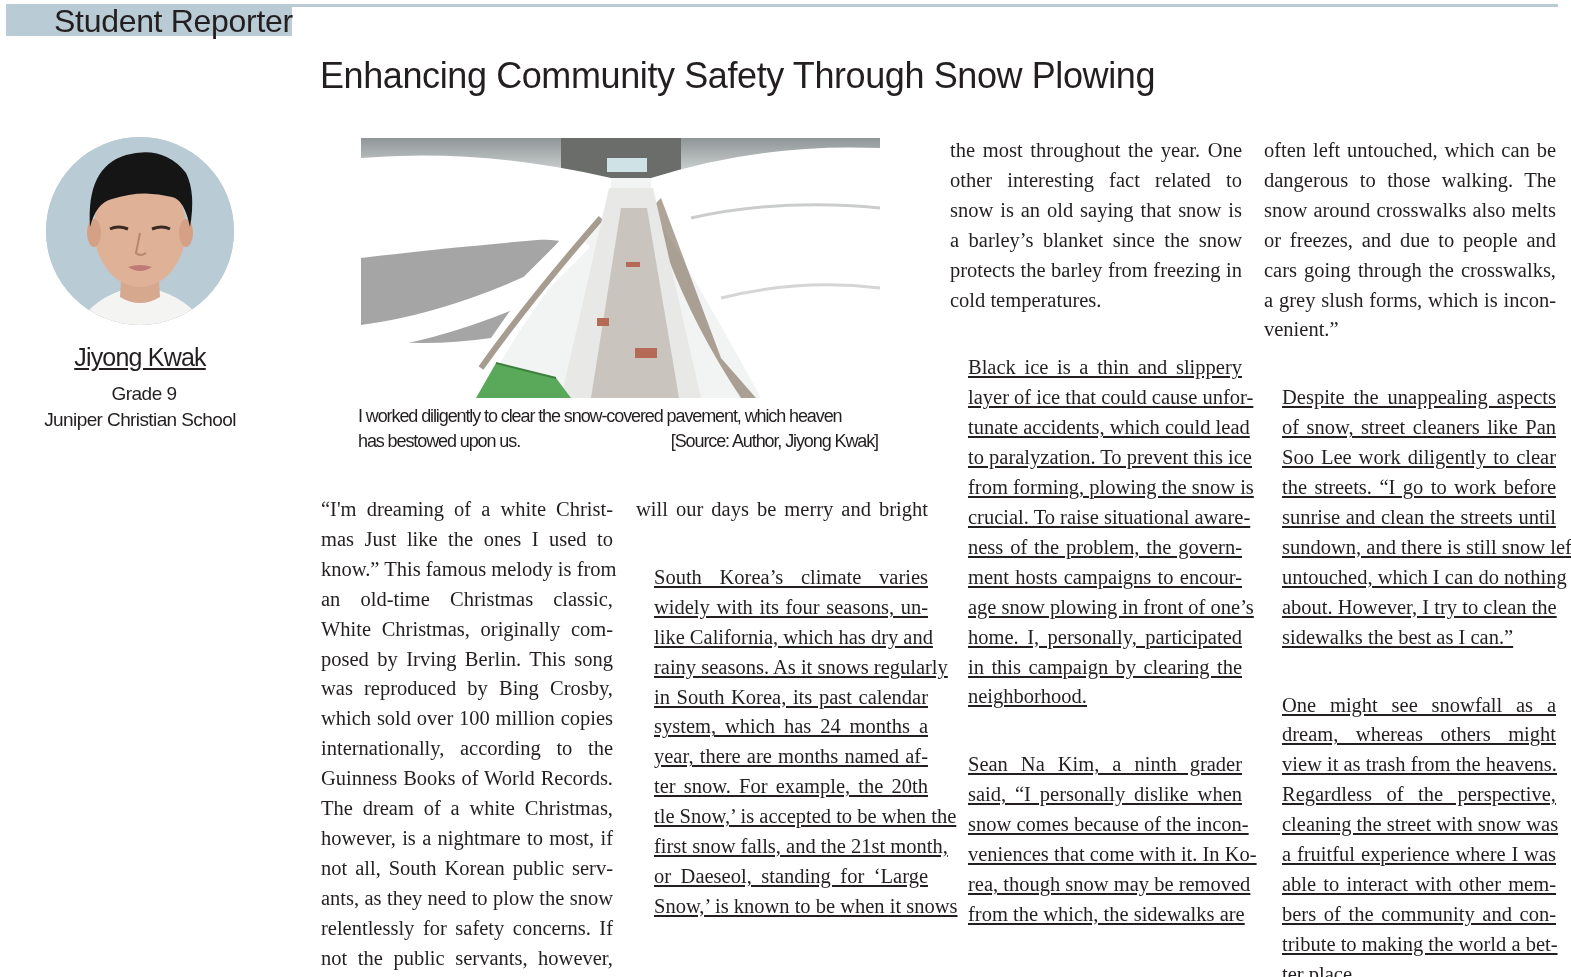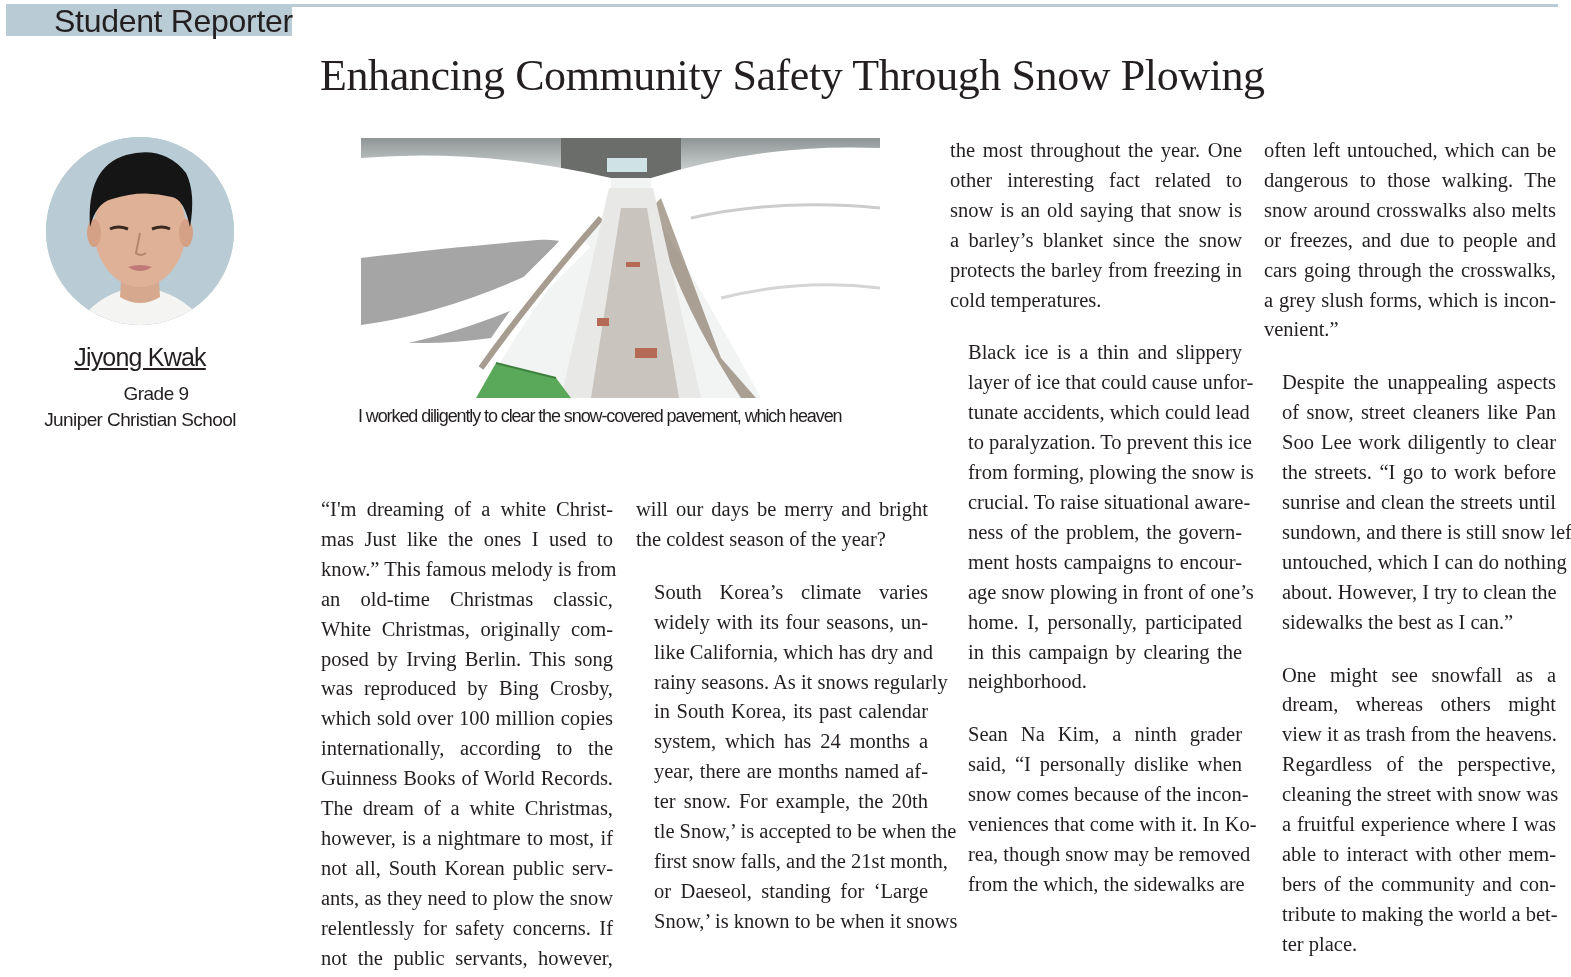--- a/index.html
+++ b/index.html
@@ -1,35 +1,35 @@
 <!DOCTYPE html>
 <html><head>
 <meta charset="utf-8">
 <style>
   html, body { margin: 0; padding: 0; background: #ffffff; }
   body { width: 1571px; height: 977px; position: relative; overflow: hidden; color: #231f20; }
   .topbar { position: absolute; left: 6px; top: 4px; width: 1552px; height: 3px; background: #b9cbd4; }
   .section-tab { position: absolute; left: 6px; top: 6px; width: 286px; height: 30px; background: #b9cbd4; }
   .section-label { position: absolute; left: 54px; top: 6px; font-family: "Liberation Sans", sans-serif; font-size: 32px; color: #231f20; letter-spacing: -0.3px; line-height: 30px; }
-  .headline { position: absolute; left: 320px; top: 48px; width: 1000px; font-family: Liberation Serif, serif; font-size: 44px; line-height: 56px; color: #231f20; letter-spacing: -0.4px; white-space: nowrap; }
+  .headline { position: absolute; left: 320px; top: 48px; width: 1000px; font-family: Liberation Sans, sans-serif; font-size: 36px; line-height: 56px; color: #231f20; letter-spacing: -0.4px; white-space: nowrap; }
 
   .author { position: absolute; left: 20px; top: 135px; width: 240px; text-align: center; }
   .avatar { position: absolute; left: 26px; top: 2px; width: 188px; height: 188px; border-radius: 50%; background: #b9cbd4; overflow: hidden; }
   .author-name { position: absolute; left: 0; top: 208px; width: 240px; font-family: "Liberation Sans", sans-serif; font-size: 25px; letter-spacing: -0.8px; color: #231f20; text-decoration: underline; }
-  .author-grade { position: absolute; left: 16px; top: 248px; width: 240px; font-family: "Liberation Sans", sans-serif; font-size: 19px; letter-spacing: -0.5px; }
+  .author-grade { position: absolute; left: 4px; top: 248px; width: 240px; font-family: "Liberation Sans", sans-serif; font-size: 19px; letter-spacing: -0.5px; }
   .author-school { position: absolute; left: 0; top: 274px; width: 240px; font-family: "Liberation Sans", sans-serif; font-size: 19px; letter-spacing: -0.6px; }
 
   .photo { position: absolute; left: 361px; top: 138px; width: 519px; height: 260px; overflow: hidden; background: #e9ecee; }
   .caption { position: absolute; left: 358px; top: 404px; width: 520px; font-family: "Liberation Sans", sans-serif; font-size: 18px; letter-spacing: -1.1px; line-height: 25px; color: #231f20; }
   .caption .row2 { display: flex; justify-content: space-between; }
 
   .col { position: absolute; width: 292px; font-family: "Liberation Serif", serif; font-size: 20.5px; line-height: 29.9px; text-align: justify; color: #231f20; }
   .col p { margin: 0; }
   .col p.indent { text-indent: 18px; }
-  .col p + p { margin-top: 23px; }
+  .col p + p { margin-top: 38px; text-decoration: underline; }
   .col1 { left: 321px; top: 495px; }
   .col2 { left: 636px; top: 495px; }
   .col3 { left: 950px; top: 136px; }
   .col4 { left: 1264px; top: 136px; }
   .col .line { display: block; text-align: justify; text-align-last: justify; white-space: nowrap; }
   .col .line.last { text-align-last: left; }
 </style>
 </head>
 <body>
 
@@ -99,20 +99,24 @@
     <rect x="236" y="180" width="12" height="8" fill="#b56a55"></rect>
     <rect x="274" y="210" width="22" height="10" fill="#b56a55"></rect>
 
     <path d="M115 260 L135 225 L195 240 L210 260 Z" fill="#5aa85a"></path>
     <path d="M135 225 L195 240" stroke="#3d7f3d" stroke-width="2"></path>
   </svg>
 </div>
 
 <div class="caption">
   <div>I worked diligently to clear the snow-covered pavement, which heaven</div>
+  <div class="row2">
+    <span>has bestowed upon us.</span>
+    <span>[Source: Author, Jiyong Kwak]</span>
+  </div>
 </div>
 
 <div class="col col1">
   <p>
       <span class="line">“I'm dreaming of a white Christ-</span>
       <span class="line">mas Just like the ones I used to</span>
       <span class="line">know.” This famous melody is from</span>
       <span class="line">an old-time Christmas classic,</span>
       <span class="line">White Christmas, originally com-</span>
       <span class="line">posed by Irving Berlin. This song</span>
@@ -125,21 +129,20 @@
       <span class="line">not all, South Korean public serv-</span>
       <span class="line">ants, as they need to plow the snow</span>
       <span class="line">relentlessly for safety concerns. If</span>
       <span class="line">not the public servants, however,</span>
     </p>
 </div>
 
 <div class="col col2">
   <p>
       <span class="line">will our days be merry and bright</span>
-      <span class="line last">the coldest season of the year?</span>
     </p>
   <p class="indent">
       <span class="line">South Korea’s climate varies</span>
       <span class="line">widely with its four seasons, un-</span>
       <span class="line">like California, which has dry and</span>
       <span class="line">rainy seasons. As it snows regularly</span>
       <span class="line">in South Korea, its past calendar</span>
       <span class="line">system, which has 24 months a</span>
       <span class="line">year, there are months named af-</span>
       <span class="line">ter snow. For example, the 20th</span>

